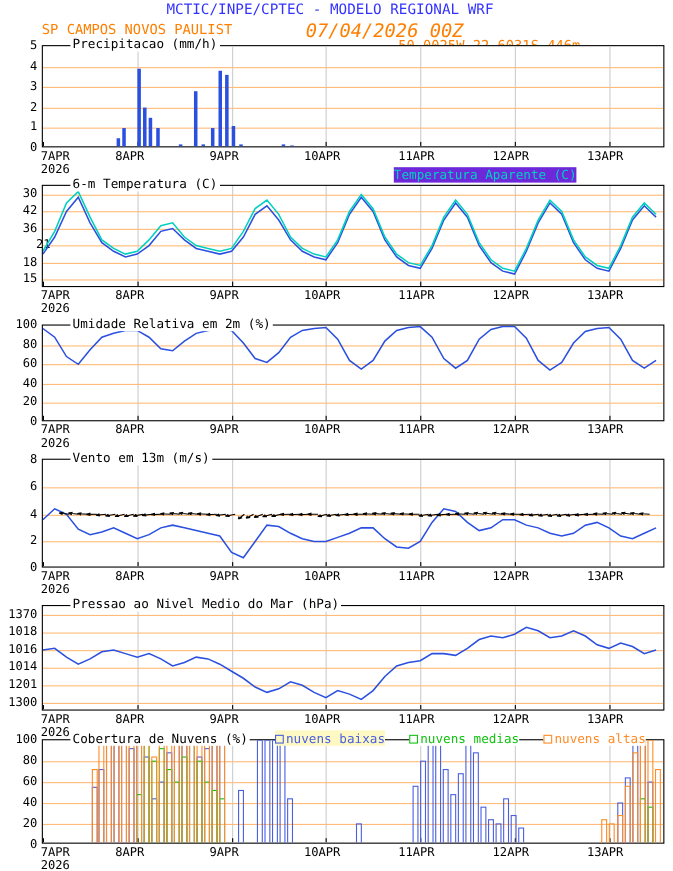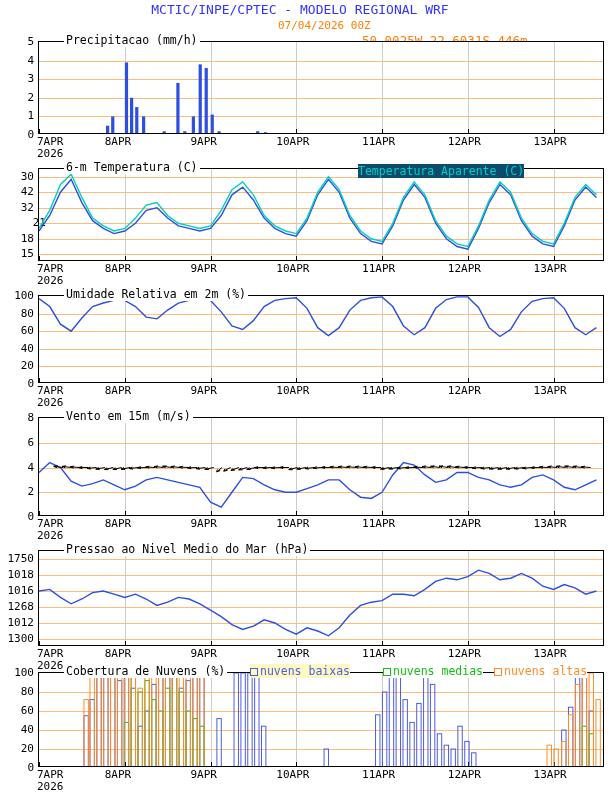--- a/index.html
+++ b/index.html
@@ -22,22 +22,23 @@
     font-size:13px; color:#3333ff; letter-spacing:0px;
     white-space:nowrap;
   }
   .hdr-station {
     position:absolute; left:38px; top:19px;
     font-size:12.5px; color:#ff7f00;
     white-space:nowrap;
   }
   .hdr-run {
     position:absolute; left:278px; top:19px;
-    font-size:11px; color:#ff7f00;
-    white-space:nowrap;
+    font-size:17px; color:#ff7f00;
+    white-space:nowrap;
+    font-style:italic;
   }
   .hdr-coords {
     position:absolute; left:362px; top:33px;
     font-size:12.5px; color:#ff7f00;
     white-space:nowrap;
   }
 
   
   .panel { position:absolute; }
   .plot {
@@ -95,20 +96,21 @@
     border:1px solid currentColor; margin-right:2px;
     vertical-align:middle;
   }
 </style>
 </head>
 <body>
 
 <div id="page">
 
   <div class="hdr-title">MCTIC/INPE/CPTEC - MODELO REGIONAL WRF</div>
+  <div class="hdr-station">SP CAMPOS NOVOS PAULIST</div>
   <div class="hdr-run">07/04/2026 00Z</div>
   <div class="hdr-coords">50.0025W 22.6031S 446m</div>
 
   <div id="panels">
       <div class="panel" style="left: 0px; top: 0px;">
         <div class="plot-title" style="left: 64px; top: 33px;">Precipitacao (mm/h)</div>
         <div class="ylab" style="left: 0px; width: 34px; top: 134px;">0</div>
         <div class="ylab" style="left: 0px; width: 34px; top: 115.4px;">1</div>
         <div class="ylab" style="left: 0px; width: 34px; top: 96.8px;">2</div>
         <div class="ylab" style="left: 0px; width: 34px; top: 78.2px;">3</div>
@@ -162,32 +164,32 @@
             <rect x="474.3545454545455" y="91.14" width="3.2" height="1.8599999999999994" fill="#2b50e0"></rect>
             <rect x="538.6727272727272" y="91.512" width="3.2" height="1.4879999999999995" fill="#2b50e0"></rect>
           </svg>
         </div>
       </div>
       <div class="panel" style="left: 0px; top: 0px;">
         <div class="plot-title" style="left: 64px; top: 160px;">6-m Temperatura (C)</div>
         <div class="ylab" style="left: 0px; width: 34px; top: 253.25px;">15</div>
         <div class="ylab" style="left: 0px; width: 34px; top: 237.75px;">18</div>
         <div class="ylab" style="left: 12px; width: 34px; top: 222.25px;">21</div>
-        <div class="ylab" style="left: 0px; width: 34px; top: 206.75px;">32</div>
+        <div class="ylab" style="left: 0px; width: 34px; top: 206.75px;">36</div>
         <div class="ylab" style="left: 0px; width: 34px; top: 191.25px;">42</div>
         <div class="ylab" style="left: 0px; width: 34px; top: 175.75px;">30</div>
         <div class="xlab" style="left: 37px; top: 262px;">7APR</div>
         <div class="xlab" style="left: 104.758px; top: 262px;">8APR</div>
         <div class="xlab" style="left: 190.515px; top: 262px;">9APR</div>
         <div class="xlab" style="left: 276.273px; top: 262px;">10APR</div>
         <div class="xlab" style="left: 362.03px; top: 262px;">11APR</div>
         <div class="xlab" style="left: 447.788px; top: 262px;">12APR</div>
         <div class="xlab" style="left: 533.545px; top: 262px;">13APR</div>
         <div class="xlab2" style="left: 37px; top: 274px;">2026</div>
-        <div class="legend-item" style="left: 358px; top: 164px; color: rgb(0, 208, 192); background: #0c4a6e;">Temperatura Aparente (C)</div>
+        <div class="legend-item" style="left: 358px; top: 152px; color: rgb(0, 208, 192); background: #6d28d9;">Temperatura Aparente (C)</div>
         <div class="plot" style="left: 38px; top: 168px; width: 566px; height: 93px;">
           <div class="gridv" style="left: 85.7576px;"></div>
           <div class="gridv" style="left: 171.515px;"></div>
           <div class="gridv" style="left: 257.273px;"></div>
           <div class="gridv" style="left: 343.03px;"></div>
           <div class="gridv" style="left: 428.788px;"></div>
           <div class="gridv" style="left: 514.545px;"></div>
           <div class="gridh" style="top: 85.25px;"></div>
           <div class="gridh" style="top: 69.75px;"></div>
           <div class="gridh" style="top: 54.25px;"></div>
@@ -240,21 +242,21 @@
           <div class="tick" style="left: 257.273px;"></div>
           <div class="tick" style="left: 343.03px;"></div>
           <div class="tick" style="left: 428.788px;"></div>
           <div class="tick" style="left: 514.545px;"></div>
           <svg class="series" width="566" height="88">
             <path d="M0.00,2.64 L10.72,10.56 L21.44,28.16 L32.16,35.20 L42.88,22.00 L53.60,10.56 L64.32,7.04 L75.04,4.40 L85.76,4.40 L96.48,10.56 L107.20,21.12 L117.92,22.88 L128.64,14.08 L139.36,7.04 L150.08,4.40 L160.80,3.52 L171.52,4.40 L182.23,15.84 L192.95,29.92 L203.67,33.44 L214.39,24.64 L225.11,10.56 L235.83,4.40 L246.55,2.64 L257.27,1.76 L267.99,12.32 L278.71,31.68 L289.43,39.60 L300.15,31.68 L310.87,14.08 L321.59,4.40 L332.31,1.76 L343.03,0.88 L353.75,10.56 L364.47,29.92 L375.19,38.72 L385.91,31.68 L396.63,12.32 L407.35,3.52 L418.07,0.88 L428.79,0.88 L439.51,11.44 L450.23,31.68 L460.95,40.48 L471.67,33.44 L482.39,15.84 L493.11,5.28 L503.83,2.64 L514.55,1.76 L525.27,12.32 L535.98,31.68 L546.70,38.72 L557.42,31.68" fill="none" stroke="#2b50e0" stroke-width="1.4"></path>
           </svg>
         </div>
       </div>
       <div class="panel" style="left: 0px; top: 0px;">
-        <div class="plot-title" style="left: 64px; top: 409px;">Vento em 15m (m/s)</div>
+        <div class="plot-title" style="left: 64px; top: 409px;">Vento em 13m (m/s)</div>
         <div class="ylab" style="left: 0px; width: 34px; top: 516px;">0</div>
         <div class="ylab" style="left: 0px; width: 34px; top: 491.25px;">2</div>
         <div class="ylab" style="left: 0px; width: 34px; top: 466.5px;">4</div>
         <div class="ylab" style="left: 0px; width: 34px; top: 441.75px;">6</div>
         <div class="ylab" style="left: 0px; width: 34px; top: 417px;">8</div>
         <div class="xlab" style="left: 37px; top: 517px;">7APR</div>
         <div class="xlab" style="left: 104.758px; top: 517px;">8APR</div>
         <div class="xlab" style="left: 190.515px; top: 517px;">9APR</div>
         <div class="xlab" style="left: 276.273px; top: 517px;">10APR</div>
         <div class="xlab" style="left: 362.03px; top: 517px;">11APR</div>
@@ -343,25 +345,25 @@
             <path d="M526.5,49.5L517.3,48.3M517.3,48.3L521.2,47.8M517.3,48.3L520.4,49.8" stroke="#000" stroke-width="1" fill="none"></path>
             <path d="M534.9,49.5L525.7,48.2M525.7,48.2L529.6,47.8M525.7,48.2L528.7,49.8" stroke="#000" stroke-width="1" fill="none"></path>
             <path d="M543.2,49.5L533.9,48.4M533.9,48.4L537.8,47.9M533.9,48.4L537.1,49.9" stroke="#000" stroke-width="1" fill="none"></path>
             <path d="M551.6,49.5L542.2,48.8M542.2,48.8L546.0,48.1M542.2,48.8L545.6,50.1" stroke="#000" stroke-width="1" fill="none"></path>
           </svg>
         </div>
       </div>
       <div class="panel" style="left: 0px; top: 0px;">
         <div class="plot-title" style="left: 64px; top: 542px;">Pressao ao Nivel Medio do Mar (hPa)</div>
         <div class="ylab" style="left: 0px; width: 34px; top: 638px;">1300</div>
-        <div class="ylab" style="left: 0px; width: 34px; top: 622px;">1012</div>
-        <div class="ylab" style="left: 0px; width: 34px; top: 606px;">1268</div>
+        <div class="ylab" style="left: 0px; width: 34px; top: 622px;">1201</div>
+        <div class="ylab" style="left: 0px; width: 34px; top: 606px;">1014</div>
         <div class="ylab" style="left: 0px; width: 34px; top: 590px;">1016</div>
         <div class="ylab" style="left: 0px; width: 34px; top: 574px;">1018</div>
-        <div class="ylab" style="left: 0px; width: 34px; top: 558px;">1750</div>
+        <div class="ylab" style="left: 0px; width: 34px; top: 558px;">1370</div>
         <div class="xlab" style="left: 37px; top: 647px;">7APR</div>
         <div class="xlab" style="left: 104.758px; top: 647px;">8APR</div>
         <div class="xlab" style="left: 190.515px; top: 647px;">9APR</div>
         <div class="xlab" style="left: 276.273px; top: 647px;">10APR</div>
         <div class="xlab" style="left: 362.03px; top: 647px;">11APR</div>
         <div class="xlab" style="left: 447.788px; top: 647px;">12APR</div>
         <div class="xlab" style="left: 533.545px; top: 647px;">13APR</div>
         <div class="xlab2" style="left: 37px; top: 659px;">2026</div>
         <div class="plot" style="left: 38px; top: 550px; width: 566px; height: 96px;">
           <div class="gridv" style="left: 85.7576px;"></div>
@@ -398,21 +400,21 @@
         <div class="ylab" style="left: 0px; width: 34px; top: 672px;">100</div>
         <div class="xlab" style="left: 37px; top: 768px;">7APR</div>
         <div class="xlab" style="left: 104.758px; top: 768px;">8APR</div>
         <div class="xlab" style="left: 190.515px; top: 768px;">9APR</div>
         <div class="xlab" style="left: 276.273px; top: 768px;">10APR</div>
         <div class="xlab" style="left: 362.03px; top: 768px;">11APR</div>
         <div class="xlab" style="left: 447.788px; top: 768px;">12APR</div>
         <div class="xlab" style="left: 533.545px; top: 768px;">13APR</div>
         <div class="xlab2" style="left: 37px; top: 780px;">2026</div>
         <div class="legend-item" style="left: 250px; top: 664px; color: rgb(74, 95, 224); background: #fef9c3;"><span class="legend-sq"></span><span>nuvens baixas</span></div>
-        <div class="legend-item" style="left: 372px; top: 664px; color: rgb(18, 193, 18); background: rgb(255, 255, 255); margin-left: 11px;"><span class="legend-sq"></span><span>nuvens medias</span></div>
+        <div class="legend-item" style="left: 372px; top: 664px; color: rgb(18, 193, 18); background: rgb(255, 255, 255);"><span class="legend-sq"></span><span>nuvens medias</span></div>
         <div class="legend-item" style="left: 494px; top: 664px; color: rgb(255, 140, 40); background: rgb(255, 255, 255);"><span class="legend-sq"></span><span>nuvens altas</span></div>
         <div class="plot" style="left: 38px; top: 672px; width: 566px; height: 95px;">
           <div class="gridv" style="left: 85.7576px;"></div>
           <div class="gridv" style="left: 171.515px;"></div>
           <div class="gridv" style="left: 257.273px;"></div>
           <div class="gridv" style="left: 343.03px;"></div>
           <div class="gridv" style="left: 428.788px;"></div>
           <div class="gridv" style="left: 514.545px;"></div>
           <div class="gridh" style="top: 76px;"></div>
           <div class="gridh" style="top: 57px;"></div>

